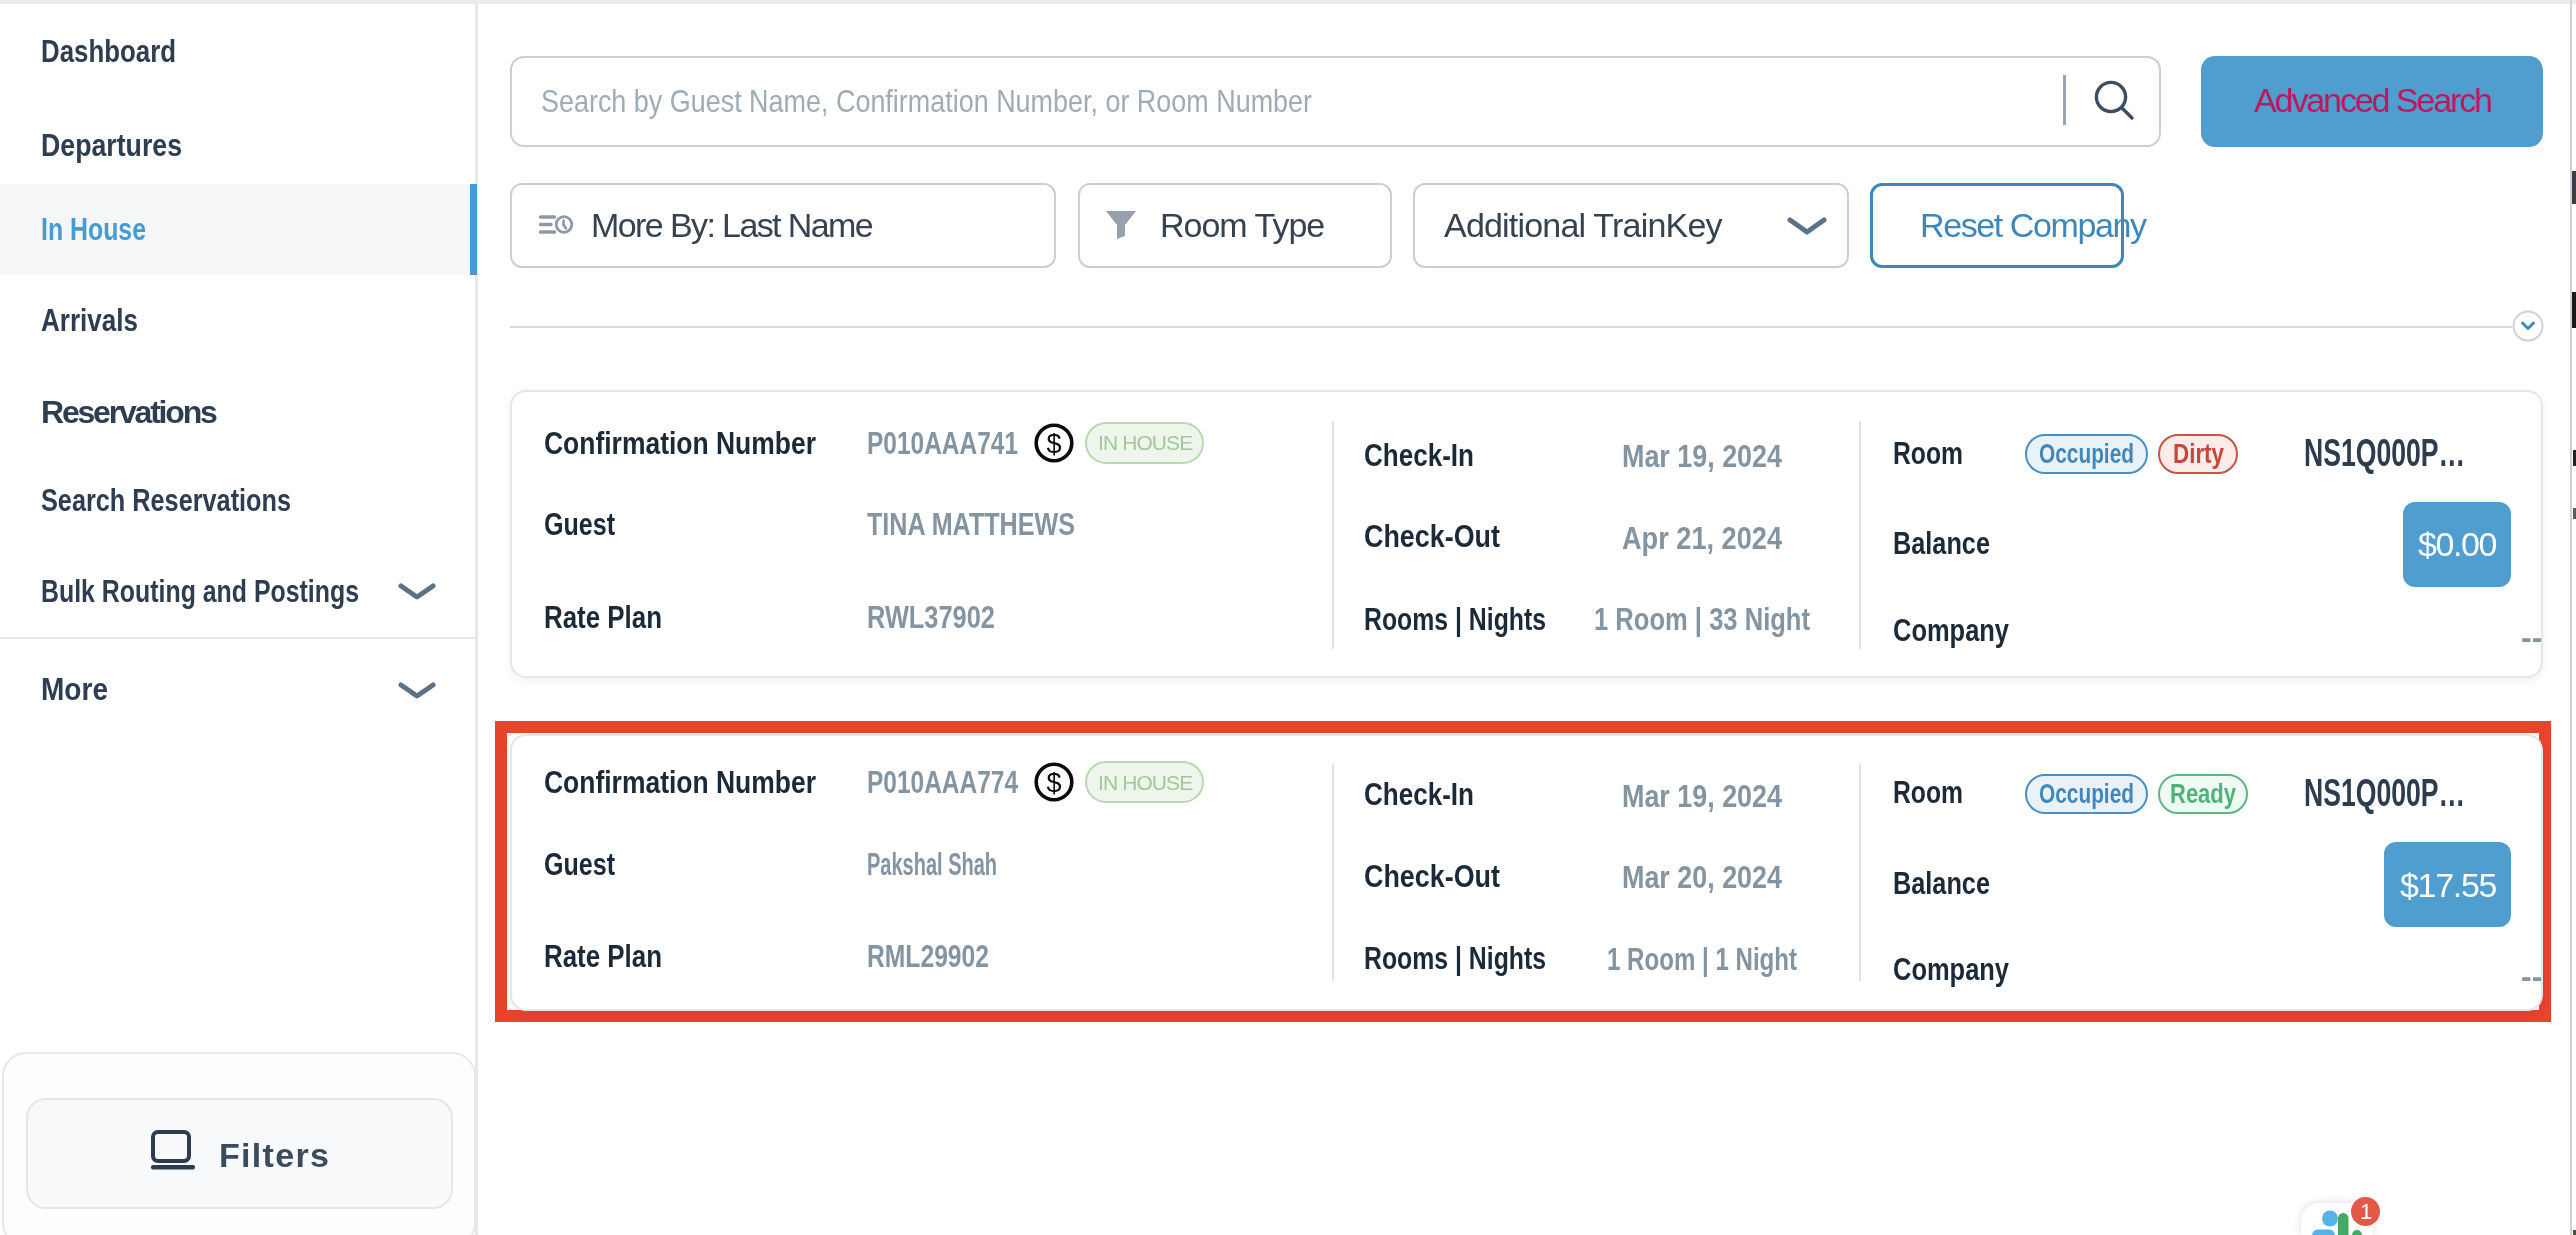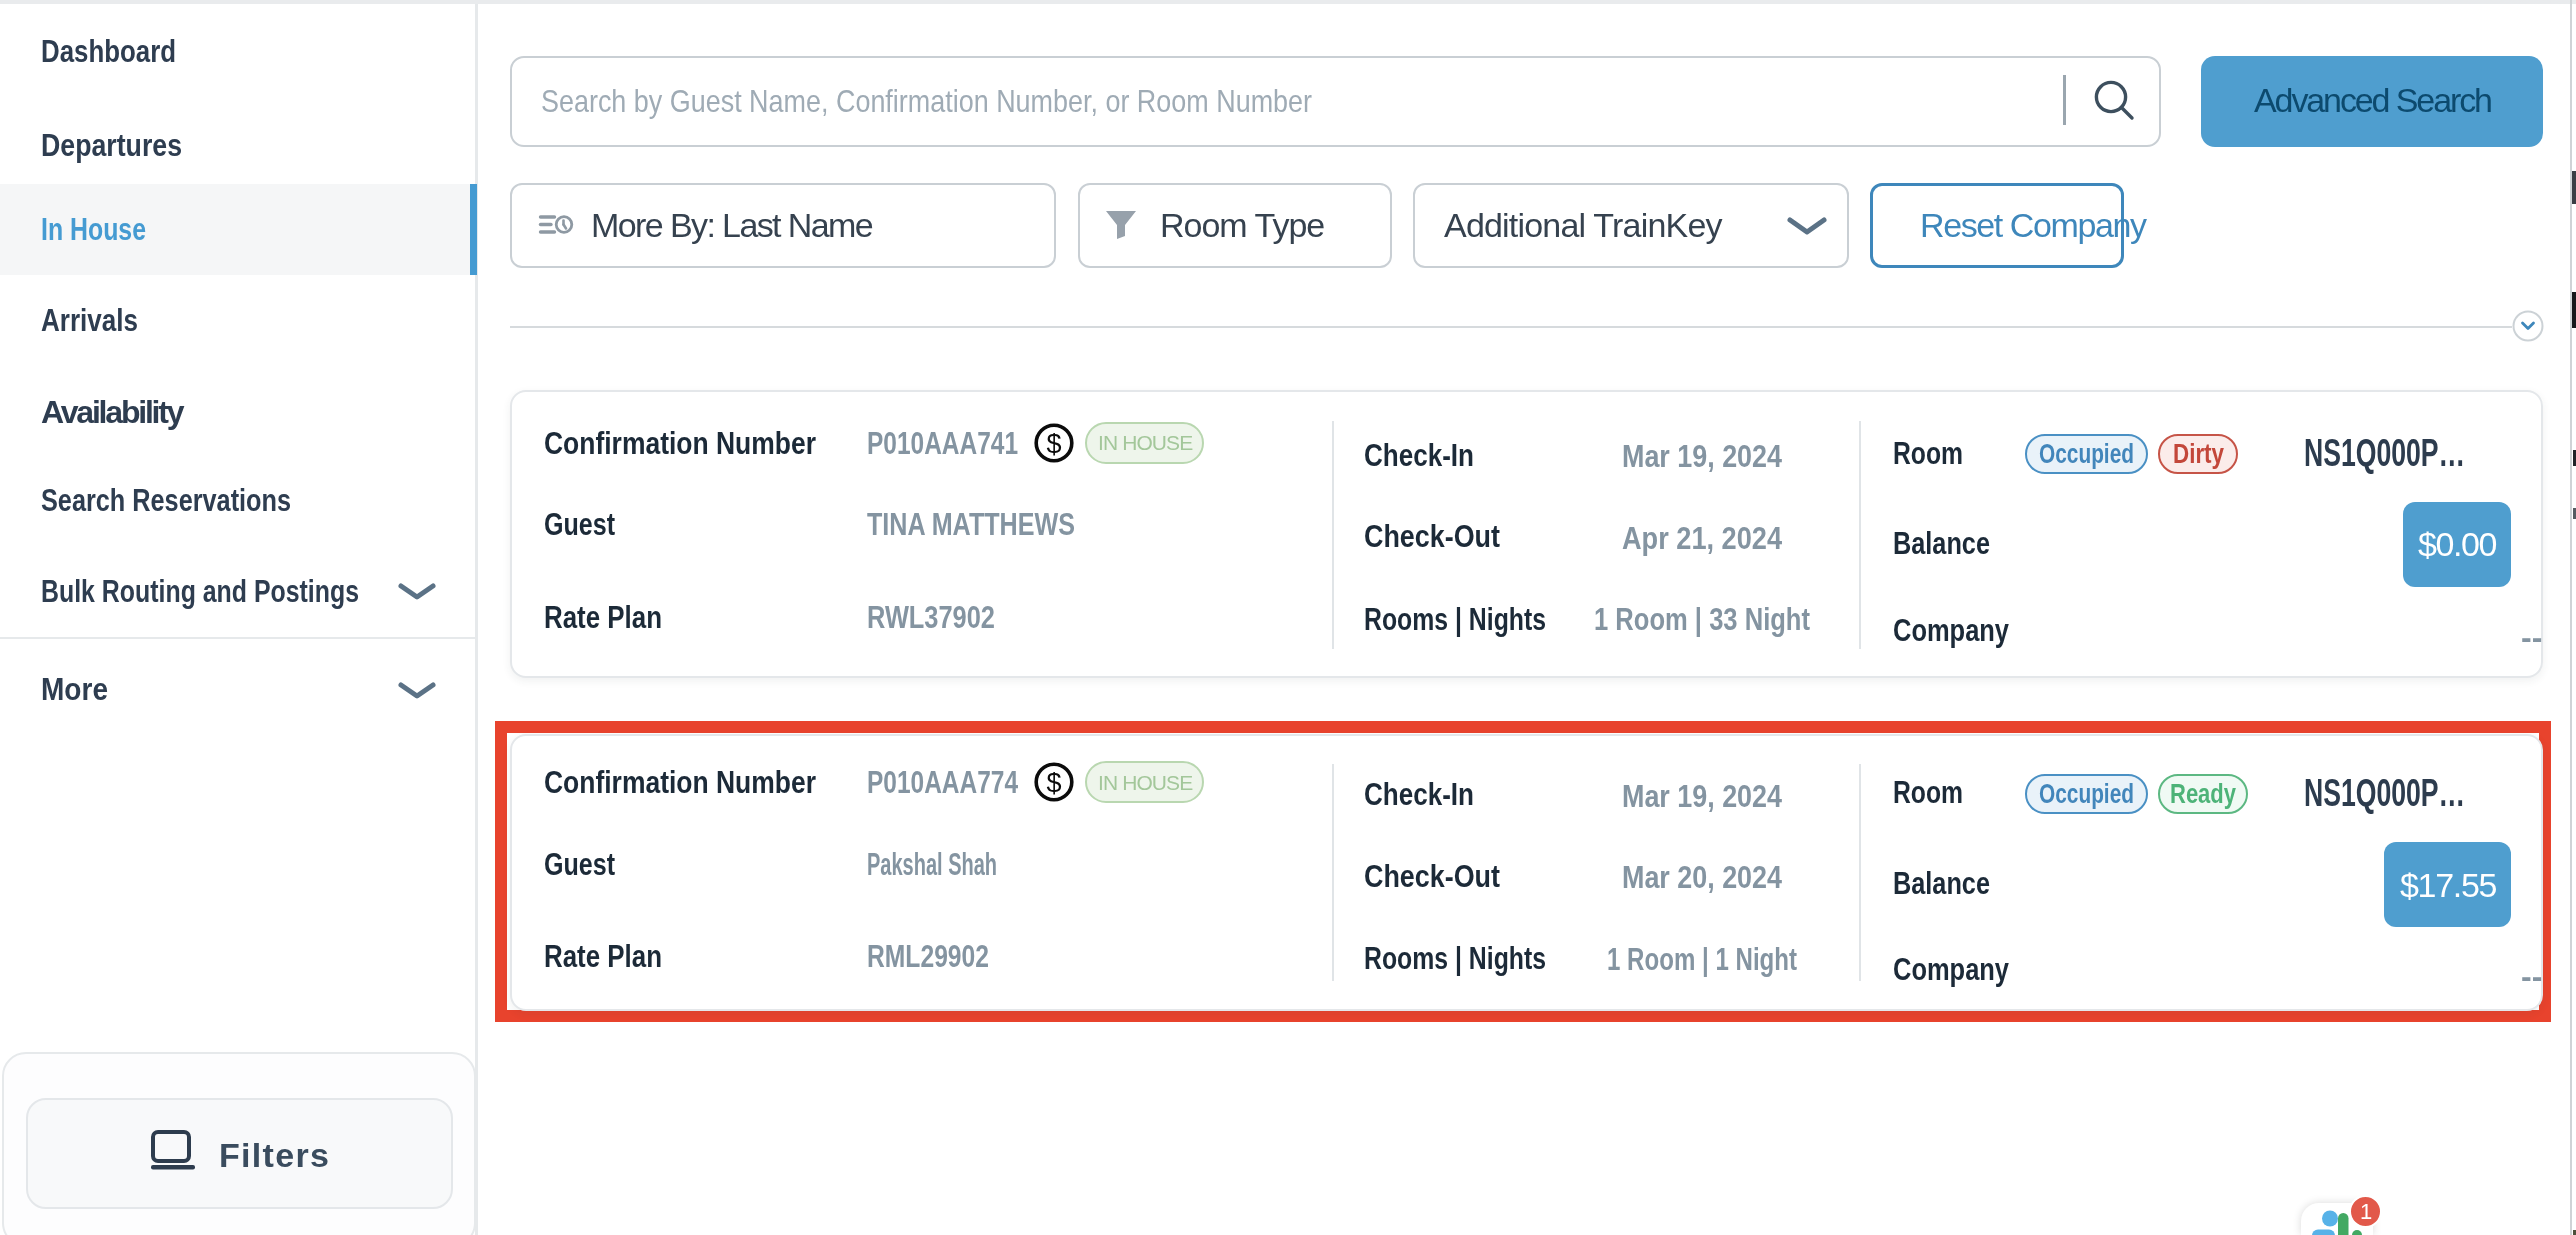--- a/index.html
+++ b/index.html
@@ -12,21 +12,21 @@
 <div style="position:absolute;left:2572px;top:171px;width:4px;height:33px;box-sizing:border-box;background:#3a3f45;"></div>
 <div style="position:absolute;left:2572px;top:292px;width:4px;height:36px;box-sizing:border-box;background:#17191c;"></div>
 <div style="position:absolute;left:2573px;top:450px;width:3px;height:16px;box-sizing:border-box;background:#202429;"></div>
 <div style="position:absolute;left:2573px;top:508px;width:3px;height:11px;box-sizing:border-box;background:#555b61;"></div>
 <div class="t" style="left:41px;top:33px;font-size:32px;font-weight:700;color:#2e3d50;letter-spacing:0px;transform:scaleX(0.8077030943255118);transform-origin:left center;">Dashboard</div>
 <div class="t" style="left:41px;top:127px;font-size:32px;font-weight:700;color:#2e3d50;letter-spacing:0px;transform:scaleX(0.8345510034218071);transform-origin:left center;">Departures</div>
 <div style="position:absolute;left:0px;top:184px;width:475px;height:91px;box-sizing:border-box;background:#f5f6f7;"></div>
 <div style="position:absolute;left:470px;top:184px;width:7px;height:91px;box-sizing:border-box;background:#459bd2;"></div>
 <div class="t" style="left:41px;top:211px;font-size:32px;font-weight:700;color:#459bd2;letter-spacing:0px;transform:scaleX(0.7770582793709528);transform-origin:left center;">In House</div>
 <div class="t" style="left:41px;top:302px;font-size:32px;font-weight:700;color:#2e3d50;letter-spacing:0px;transform:scaleX(0.8138437336130048);transform-origin:left center;">Arrivals</div>
-<div class="t" style="left:41px;top:394px;font-size:32px;font-weight:700;color:#2e3d50;letter-spacing:-2.2px;">Availability</div>
+<div class="t" style="left:41px;top:394px;font-size:32px;font-weight:700;color:#2e3d50;letter-spacing:-2.2px;">Reservations</div>
 <div class="t" style="left:41px;top:482px;font-size:32px;font-weight:700;color:#2e3d50;letter-spacing:0px;transform:scaleX(0.7896165424665647);transform-origin:left center;">Search Reservations</div>
 <div class="t" style="left:41px;top:573px;font-size:32px;font-weight:700;color:#2e3d50;letter-spacing:0px;transform:scaleX(0.7777438092326505);transform-origin:left center;">Bulk Routing and Postings</div>
 <svg style="position:absolute;left:398px;top:583px" width="38" height="17" viewBox="0 0 38 17">
     <path d="M3 3 L19.0 14 L35 3" fill="none" stroke="#5b7286" stroke-width="5" stroke-linecap="round" stroke-linejoin="round"></path>
   </svg>
 <div style="position:absolute;left:0px;top:637px;width:475px;height:2px;box-sizing:border-box;background:#e6e9eb;"></div>
 <div class="t" style="left:41px;top:671px;font-size:32px;font-weight:700;color:#2e3d50;letter-spacing:0px;transform:scaleX(0.8763539750664214);transform-origin:left center;">More</div>
 <svg style="position:absolute;left:398px;top:682px" width="38" height="17" viewBox="0 0 38 17">
     <path d="M3 3 L19.0 14 L35 3" fill="none" stroke="#5b7286" stroke-width="5" stroke-linecap="round" stroke-linejoin="round"></path>
   </svg>
@@ -38,21 +38,21 @@
   </svg>
 <div class="t" style="left:219px;top:1136px;font-size:34px;font-weight:700;color:#3a4c5e;letter-spacing:1.3px;">Filters</div>
 <div style="position:absolute;left:510px;top:56px;width:1651px;height:91px;box-sizing:border-box;background:#fff;border:2px solid #c9cfd4;border-radius:14px;"></div>
 <div class="t" style="left:541px;top:83px;font-size:32px;font-weight:400;color:#9fabb5;letter-spacing:0px;transform:scaleX(0.8417892115049984);transform-origin:left center;">Search by Guest Name, Confirmation Number, or Room Number</div>
 <div style="position:absolute;left:2063px;top:75px;width:3px;height:50px;box-sizing:border-box;background:#9aa6af;"></div>
 <svg style="position:absolute;left:2092px;top:78px" width="44" height="44" viewBox="0 0 44 44">
     <circle cx="19" cy="19" r="14.6" fill="none" stroke="#3d4f5e" stroke-width="3.4"></circle>
     <line x1="29.5" y1="29.5" x2="40" y2="40" stroke="#3d4f5e" stroke-width="3.4" stroke-linecap="round"></line>
   </svg>
 <div style="position:absolute;left:2201px;top:56px;width:342px;height:91px;box-sizing:border-box;background:#4f9ecf;border-radius:14px;"></div>
-<div class="t" style="left:2254px;top:81px;font-size:34px;font-weight:400;color:#0c4a6e;letter-spacing:-2.1px;">Advanced Search</div>
+<div class="t" style="left:2254px;top:81px;font-size:34px;font-weight:400;color:#be185d;letter-spacing:-2.1px;">Advanced Search</div>
 <div style="position:absolute;left:510px;top:183px;width:546px;height:85px;box-sizing:border-box;background:#fff;border:2px solid #c9cfd4;border-radius:12px;"></div>
 <svg style="position:absolute;left:538px;top:211px" width="40" height="28" viewBox="0 0 40 28">
     <line x1="2.5" y1="6" x2="16.5" y2="6" stroke="#8e99a3" stroke-width="3.4" stroke-linecap="round"></line>
     <line x1="2.5" y1="13.5" x2="13" y2="13.5" stroke="#8e99a3" stroke-width="3.4" stroke-linecap="round"></line>
     <line x1="2.5" y1="21" x2="16.5" y2="21" stroke="#8e99a3" stroke-width="3.4" stroke-linecap="round"></line>
     <circle cx="26" cy="13.5" r="7.8" fill="none" stroke="#8e99a3" stroke-width="2.8"></circle>
     <line x1="25.5" y1="9.5" x2="25.5" y2="13.5" stroke="#8e99a3" stroke-width="2.6" stroke-linecap="round"></line>
     <line x1="25.5" y1="13.5" x2="28" y2="17.5" stroke="#8e99a3" stroke-width="2.6" stroke-linecap="round"></line>
   </svg>
 <div class="t" style="left:591px;top:206px;font-size:34px;font-weight:400;color:#36424f;letter-spacing:-1.6px;">More By: Last Name</div>

